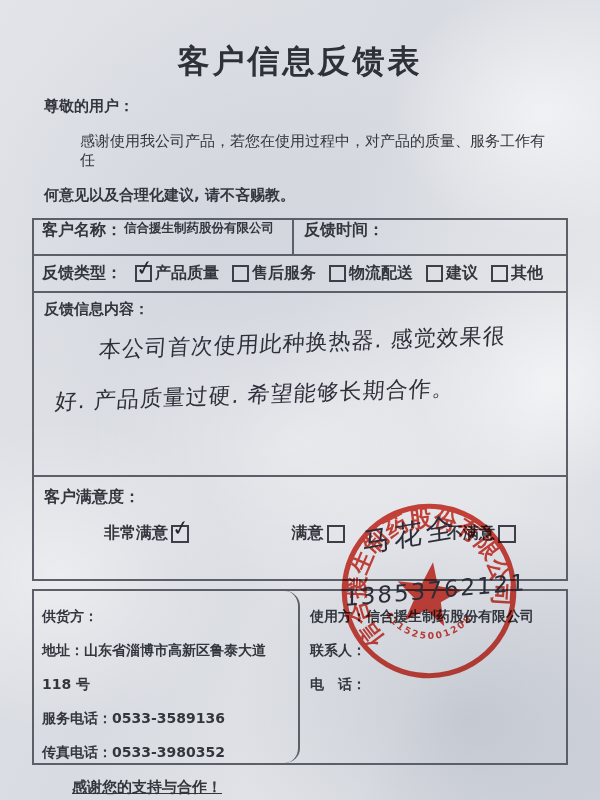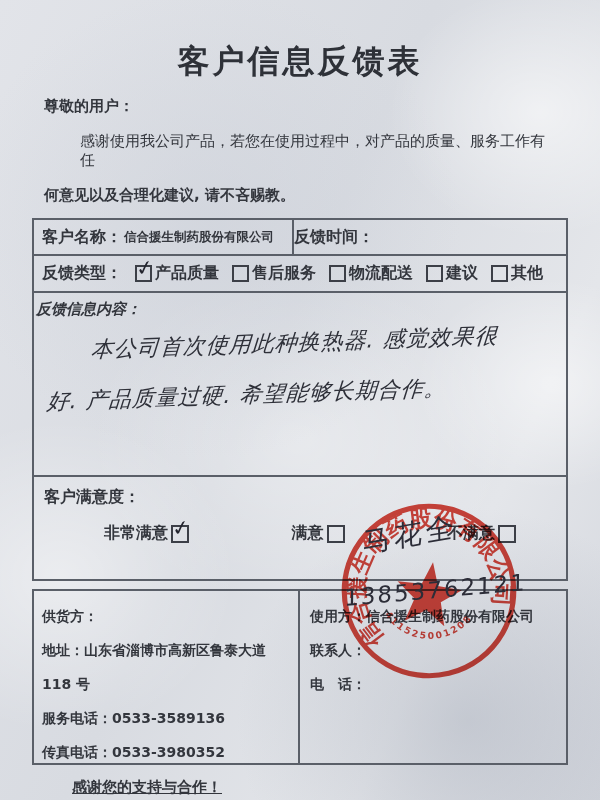--- a/index.html
+++ b/index.html
@@ -18,39 +18,39 @@
       linear-gradient(115deg,#e2e4e9,#d8dbe1 45%,#e4e6ea 75%,#d3d6dd);
   }
   .title{padding-top:40px;text-align:center;font-size:32px;font-weight:bold;letter-spacing:3px;color:#2e3138;}
   .salutation{margin:13px 0 0 44px;font-size:15px;font-weight:bold;}
   .intro-line1{margin:16px 44px 0 80px;font-size:15px;font-weight:normal;}
   .intro-line2{margin:16px 44px 0 44px;font-size:15px;font-weight:bold;}
   .tbl{margin:13px 32px 0 32px;border:2px solid #5a5f68;}
   .row{border-bottom:2px solid #5a5f68;}
   .row:last-child{border-bottom:none;}
   .r1{display:flex;height:34px;align-items:stretch;}
-  .cell-name{width:250px;display:flex;align-items:center;padding-left:8px;}
-  .cell-time{flex:1;border-left:2px solid #5a5f68;display:flex;align-items:center;font-family:Liberation Mono, monospace;}
+  .cell-name{width:250px;display:flex;align-items:flex-start;padding-left:8px;}
+  .cell-time{flex:1;border-left:2px solid #5a5f68;display:flex;padding-left:10px;font-family:Liberation Mono, monospace;}
   .lbl{font-size:16px;font-weight:bold;white-space:nowrap;}
   .val-small{font-size:12.5px;font-weight:bold;margin-left:2px;white-space:nowrap;}
   .r2{display:flex;height:35px;align-items:center;padding-left:8px;}
   .opt{margin-left:13px;font-size:16px;font-weight:bold;white-space:nowrap;display:flex;align-items:center;}
   .box{display:inline-block;width:13px;height:13px;border:2px solid #3c3f47;position:relative;margin-right:3px;flex:none;}
   .box.checked::after{content:"✓";position:absolute;left:-1px;top:-11px;font-size:21px;font-weight:bold;color:#23242e;transform:rotate(-10deg);}
-  .r3{height:176px;padding:6px 10px 0 2px;font-style:italic;}
+  .r3{height:176px;padding:6px 10px 0 10px;}
   .r3 .lbl{font-size:15px;}
   .hw{color:#2e3039;font-size:22px;letter-spacing:1px;transform:rotate(-2deg) skewX(-6deg);transform-origin:left top;white-space:nowrap;}
   .hw1{margin:16px 0 0 56px;}
   .hw2{margin:22px 0 0 12px;}
   .r4{height:92px;padding:10px 10px 0 10px;}
   .sat-row{display:flex;justify-content:space-between;margin-top:15px;padding:0 40px 0 60px;}
   .sat{font-size:16px;font-weight:bold;display:flex;align-items:center;white-space:nowrap;}
   .sat .box{margin-left:3px;margin-right:0;width:14px;height:14px;}
   .tbl2{margin:8px 32px 0 32px;border:2px solid #5a5f68;display:flex;height:172px;}
-  .t2-left{width:252px;border-right:2px solid #5a5f68;padding:8px 4px 0 8px;}
+  .t2-left{width:252px;border-right:2px solid #5a5f68;padding:8px 4px 0 8px;border-radius:15px;}
   .t2-right{flex:1;padding:8px 0 0 10px;position:relative;}
   .line{font-size:14px;font-weight:bold;line-height:34px;white-space:nowrap;display:flex;align-items:baseline;}
   .closing{margin:13px 0 0 72px;font-size:15px;font-weight:bold;text-decoration:underline;}
   .stamp{position:absolute;left:336px;top:498px;width:186px;height:186px;transform:rotate(8deg);mix-blend-mode:multiply;opacity:.92;z-index:4;}
   .hw-name{position:absolute;left:362px;top:516px;font-size:28px;color:#2c2d38;transform:rotate(-10deg) skewX(-8deg);letter-spacing:4px;z-index:5;white-space:nowrap;}
   .hw-phone{position:absolute;left:344px;top:577px;font-size:23px;color:#2c2d38;transform:rotate(-5deg) skewX(-6deg);letter-spacing:2px;z-index:5;white-space:nowrap;}
 </style>
 </head>
 <body>
 

